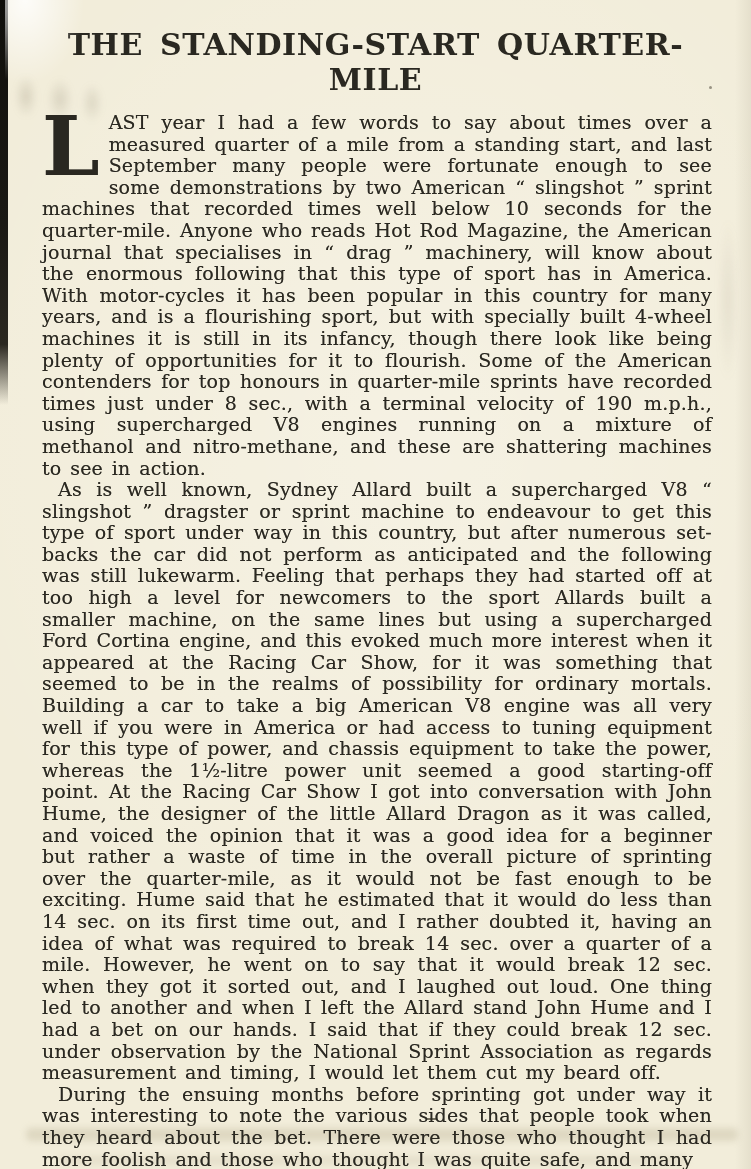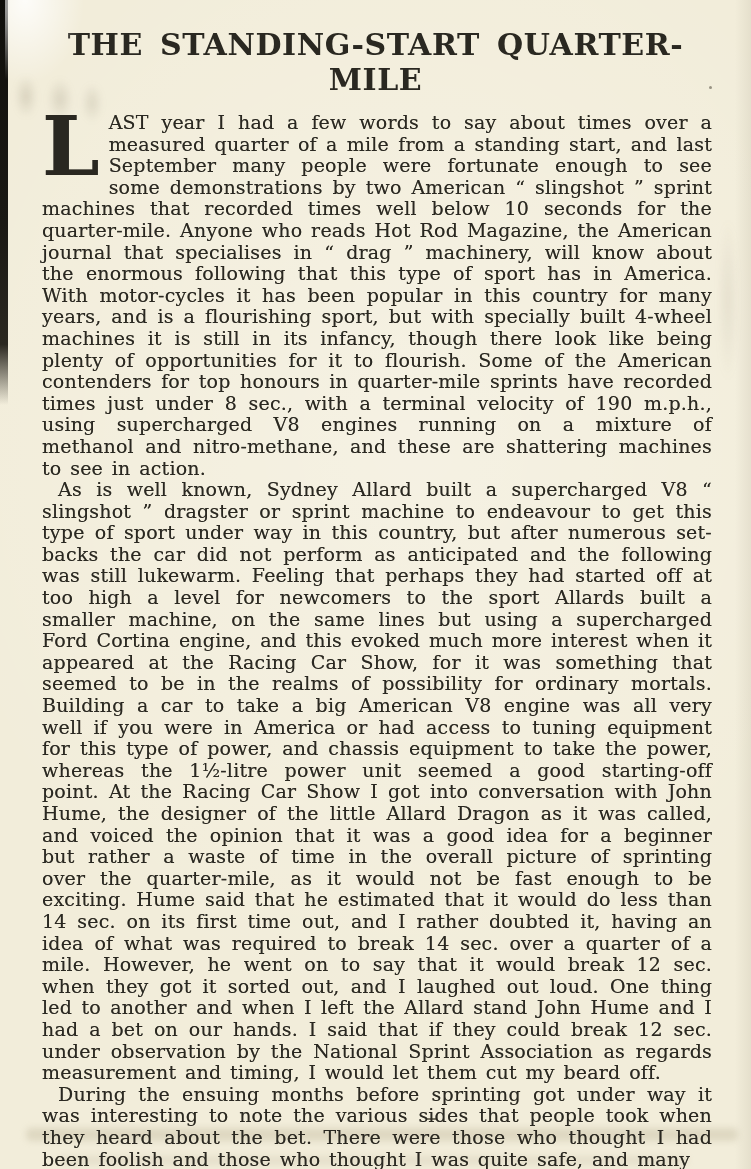--- a/index.html
+++ b/index.html
@@ -131,16 +131,16 @@
   <div class="stray-dot"></div>
 
   <h1 class="title">THE STANDING-START QUARTER-MILE</h1>
 
   <div class="body-col">
 
     <p><span class="dropcap">L</span><span>AST</span><span> year I had a few words to say about times over a measured quarter of a mile from a standing start, and last September many people were fortunate enough to see some demonstrations by two American “ slingshot ” sprint machines that recorded times well below 10 seconds for the quarter-mile.  Anyone who reads </span><span class="ital">Hot Rod Magazine</span><span>, the American journal that specialises in “ drag ” machinery, will know about the enormous following that this type of sport has in America.  With motor-cycles it has been popular in this country for many years, and is a flourishing sport, but with specially built 4-wheel machines it is still in its infancy, though there look like being plenty of opportunities for it to flourish.  Some of the American contenders for top honours in quarter-mile sprints have recorded times just under 8 sec., with a terminal velocity of 190 m.p.h., using supercharged V8 engines running on a mixture of methanol and nitro-methane, and these are shattering machines to see in action.</span></p>
 
     <p class="ind">As is well known, Sydney Allard built a supercharged V8 “ slingshot ” dragster or sprint machine to endeavour to get this type of sport under way in this country, but after numerous set-backs the car did not perform as anticipated and the following was still lukewarm.  Feeling that perhaps they had started off at too high a level for newcomers to the sport Allards built a smaller machine, on the same lines but using a supercharged Ford Cortina engine, and this evoked much more interest when it appeared at the Racing Car Show, for it was something that seemed to be in the realms of possibility for ordinary mortals.  Building a car to take a big American V8 engine was all very well if you were in America or had access to tuning equipment for this type of power, and chassis equipment to take the power, whereas the 1½-litre power unit seemed a good starting-off point.  At the Racing Car Show I got into conversation with John Hume, the designer of the little Allard Dragon as it was called, and voiced the opinion that it was a good idea for a beginner but rather a waste of time in the overall picture of sprinting over the quarter-mile, as it would not be fast enough to be exciting.  Hume said that he estimated that it would do less than 14 sec. on its first time out, and I rather doubted it, having an idea of what was required to break 14 sec. over a quarter of a mile.  However, he went on to say that it would break 12 sec. when they got it sorted out, and I laughed out loud.  One thing led to another and when I left the Allard stand John Hume and I had a bet on our hands.  I said that if they could break 12 sec. under observation by the National Sprint Association as regards measurement and timing, I would let them cut my beard off.</p>
 
-    <p class="ind">During the ensuing months before sprinting got under way it was interesting to note the various sides that people took when they heard about the bet.  There were those who thought I had been foolish and those who thought I was quite safe, and many</p>
+    <p class="ind">During the ensuing months before sprinting got under way it was interesting to note the various sides that people took when they heard about the bet.  There were those who thought I had more foolish and those who thought I was quite safe, and many</p>
 
   </div>
 </div>
 
 </body></html>

